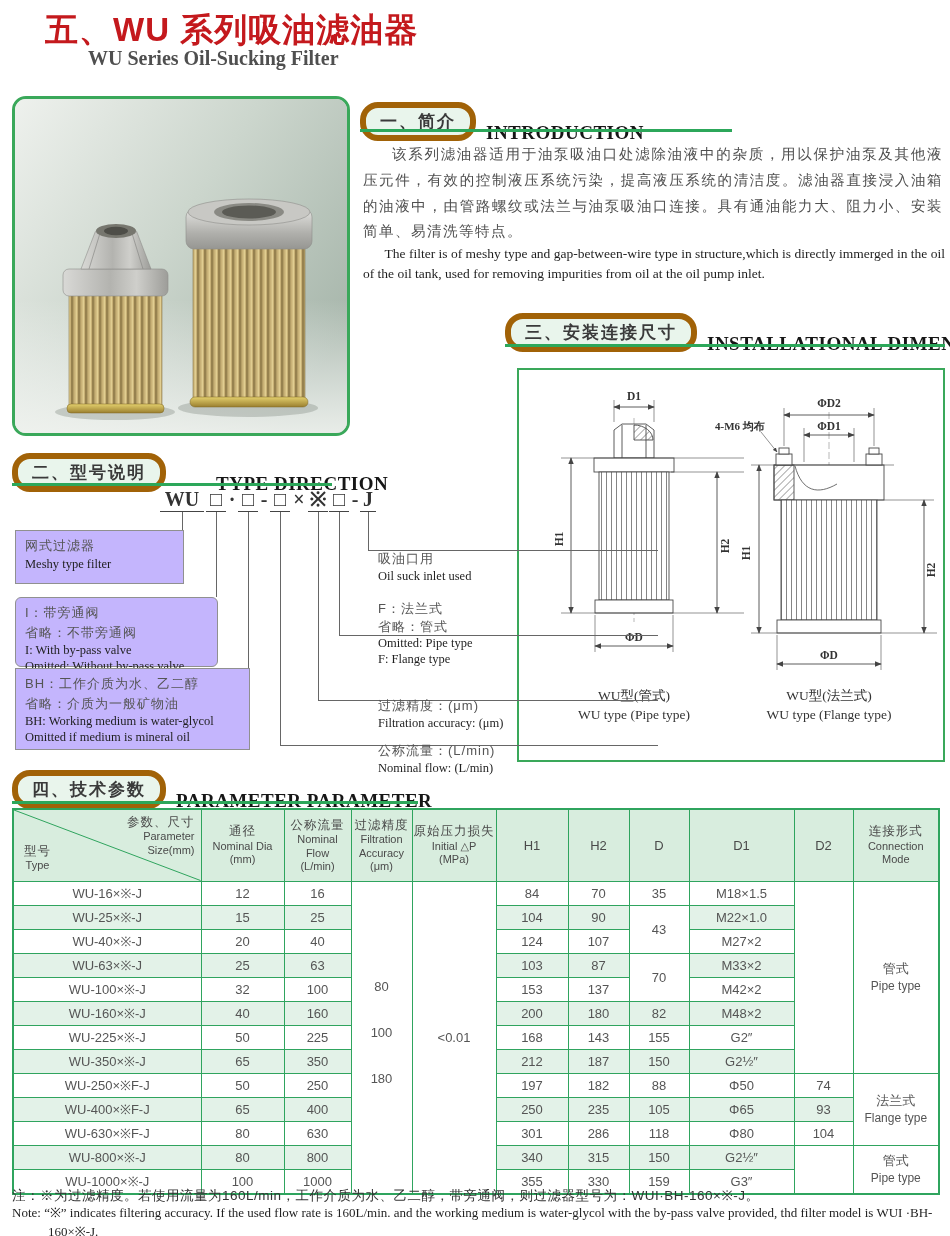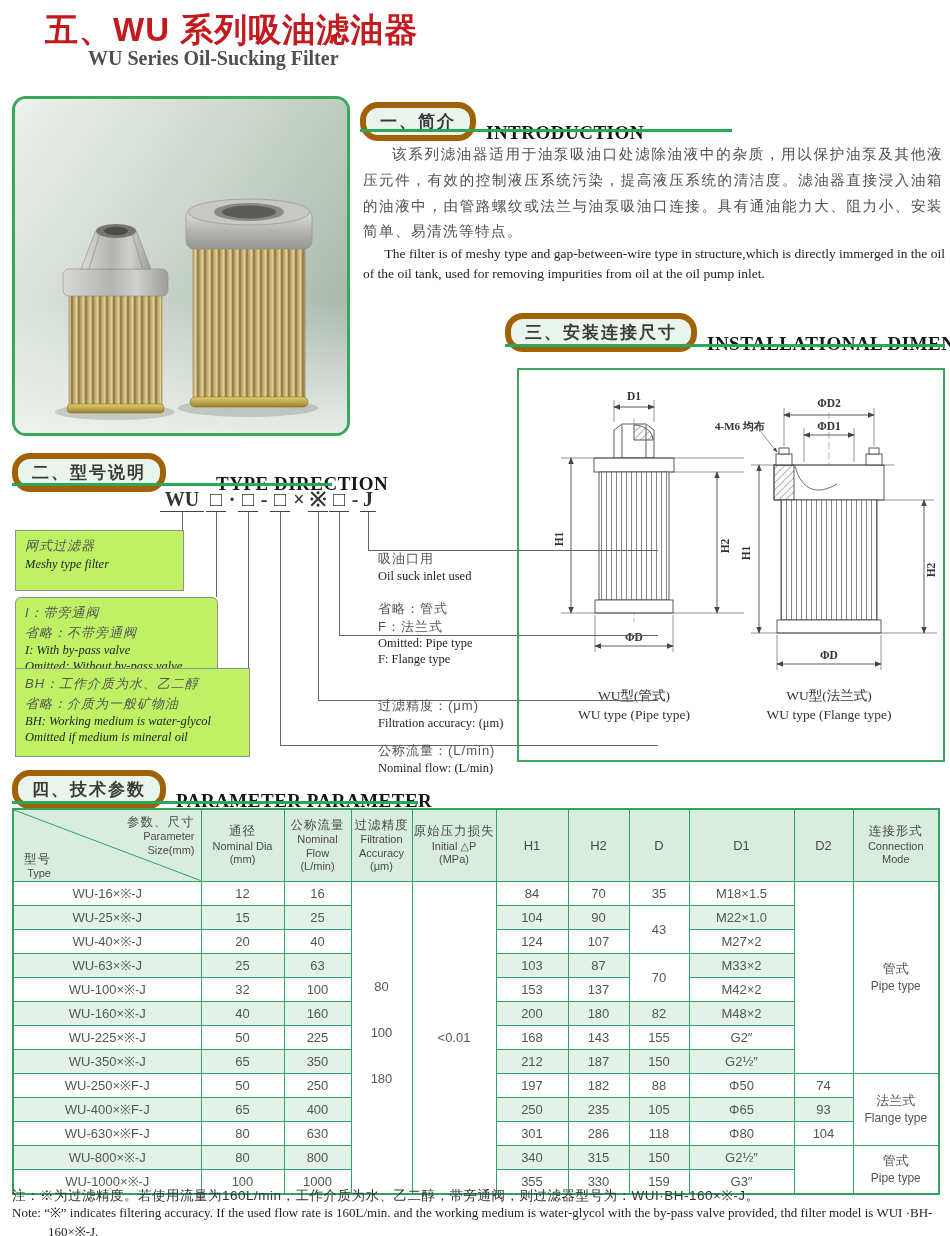--- a/index.html
+++ b/index.html
@@ -23,21 +23,21 @@
   .intro-zh{font-size:14.5px;line-height:1.78;letter-spacing:1.5px;color:#4f4f4f;text-align:justify;text-indent:2em;}
   .intro-en{font-family:"Liberation Serif",serif;font-size:13.5px;line-height:1.5;color:#1e1e1e;text-indent:1.6em;text-align:justify;}
   
   .green-frame{border:3px solid #3aa85a;border-radius:14px;overflow:hidden;background:#dfe6e0;}
   .draw-frame{border:2px solid #3aa85a;background:#fff;}
   
   .code-part{position:absolute;font-family:"Liberation Serif",serif;font-size:20px;font-weight:bold;color:#333;text-align:center;line-height:24px;}
   .code-part.u{border-bottom:1.5px solid #444;}
   .vline{position:absolute;width:1px;background:#666;}
   .hline{position:absolute;height:1px;background:#666;}
-  .lbox{position:absolute;border:1px solid #909090;padding:5px 0 10px 9px;background:#bef264;font-style:italic;}
+  .lbox{position:absolute;border:1px solid #909090;padding:5px 0 3px 9px;background:#c4b5fd;}
   .zh{font-size:13px;color:#555;letter-spacing:1px;line-height:1.5;}
   .en{font-family:"Liberation Serif",serif;font-size:12.5px;color:#1e1e1e;line-height:1.3;letter-spacing:0;}
   .rlabel{position:absolute;width:280px;margin-top:36px;}
   .rlabel .zh{line-height:1.35;}
   .rlabel .en{line-height:1.3;}
   
   table.tech{border-collapse:collapse;table-layout:fixed;width:926px;border:2px solid #2fa45e;}
   table.tech th,table.tech td{border:1px solid #2fa45e;}
   table.tech thead th{background:#d8edde;font-weight:normal;color:#4a4a4a;padding:2px 0;vertical-align:middle;}
   .h-zh{font-size:12.5px;letter-spacing:1px;line-height:1.3;}
@@ -47,21 +47,21 @@
   tr.stripe td{background:#e3f2e8;}
   table.tech td.merged{background:#fff;margin-left:39px;}
   td.c-type{text-align:left;padding-left:24px;}
   td.filt{position:relative;}
   .fv{position:absolute;left:0;right:0;transform:translateY(-50%);}
   .fv1{top:104px;}.fv2{top:150px;}.fv3{top:196px;}
   .conn{line-height:1.4;}
   .conn .c2{font-size:12px;}
   th.corner{position:relative;}
   .corner-tr{position:absolute;top:4px;right:6px;text-align:right;}
-  .corner-bl{position:absolute;bottom:0;left:10px;text-align:right;}
+  .corner-bl{position:absolute;bottom:8px;left:10px;text-align:center;}
   
   .note-zh{font-size:13.5px;color:#333;letter-spacing:.5px;}
   .note-en{font-family:"Liberation Serif",serif;font-size:13px;color:#1e1e1e;padding-left:36px;text-indent:-36px;line-height:1.45;}
   
   svg text{fill:#333;}
 </style>
 </head>
 <body>
 
 <div class="abs page-title" style="left:45px;top:8px;">五、WU 系列吸油滤油器</div>
@@ -281,22 +281,22 @@
     <div class="zh">省略：介质为一般矿物油</div>
     <div class="en">BH: Working medium is water-glycol</div>
     <div class="en">Omitted if medium is mineral oil</div>
   </div>
 
   <div class="rlabel" style="left:378px;top:514px;">
     <div class="zh">吸油口用</div>
     <div class="en">Oil suck inlet used</div>
   </div>
   <div class="rlabel" style="left:378px;top:564px;">
+    <div class="zh">F：法兰式</div>
     <div class="zh">省略：管式</div>
-    <div class="zh">F：法兰式</div>
     <div class="en">Omitted: Pipe type</div>
     <div class="en">F: Flange type</div>
   </div>
   <div class="rlabel" style="left:378px;top:661px;">
     <div class="zh">过滤精度：(μm)</div>
     <div class="en">Filtration accuracy: (μm)</div>
   </div>
   <div class="rlabel" style="left:378px;top:706px;">
     <div class="zh">公称流量：(L/min)</div>
     <div class="en">Nominal flow: (L/min)</div>

